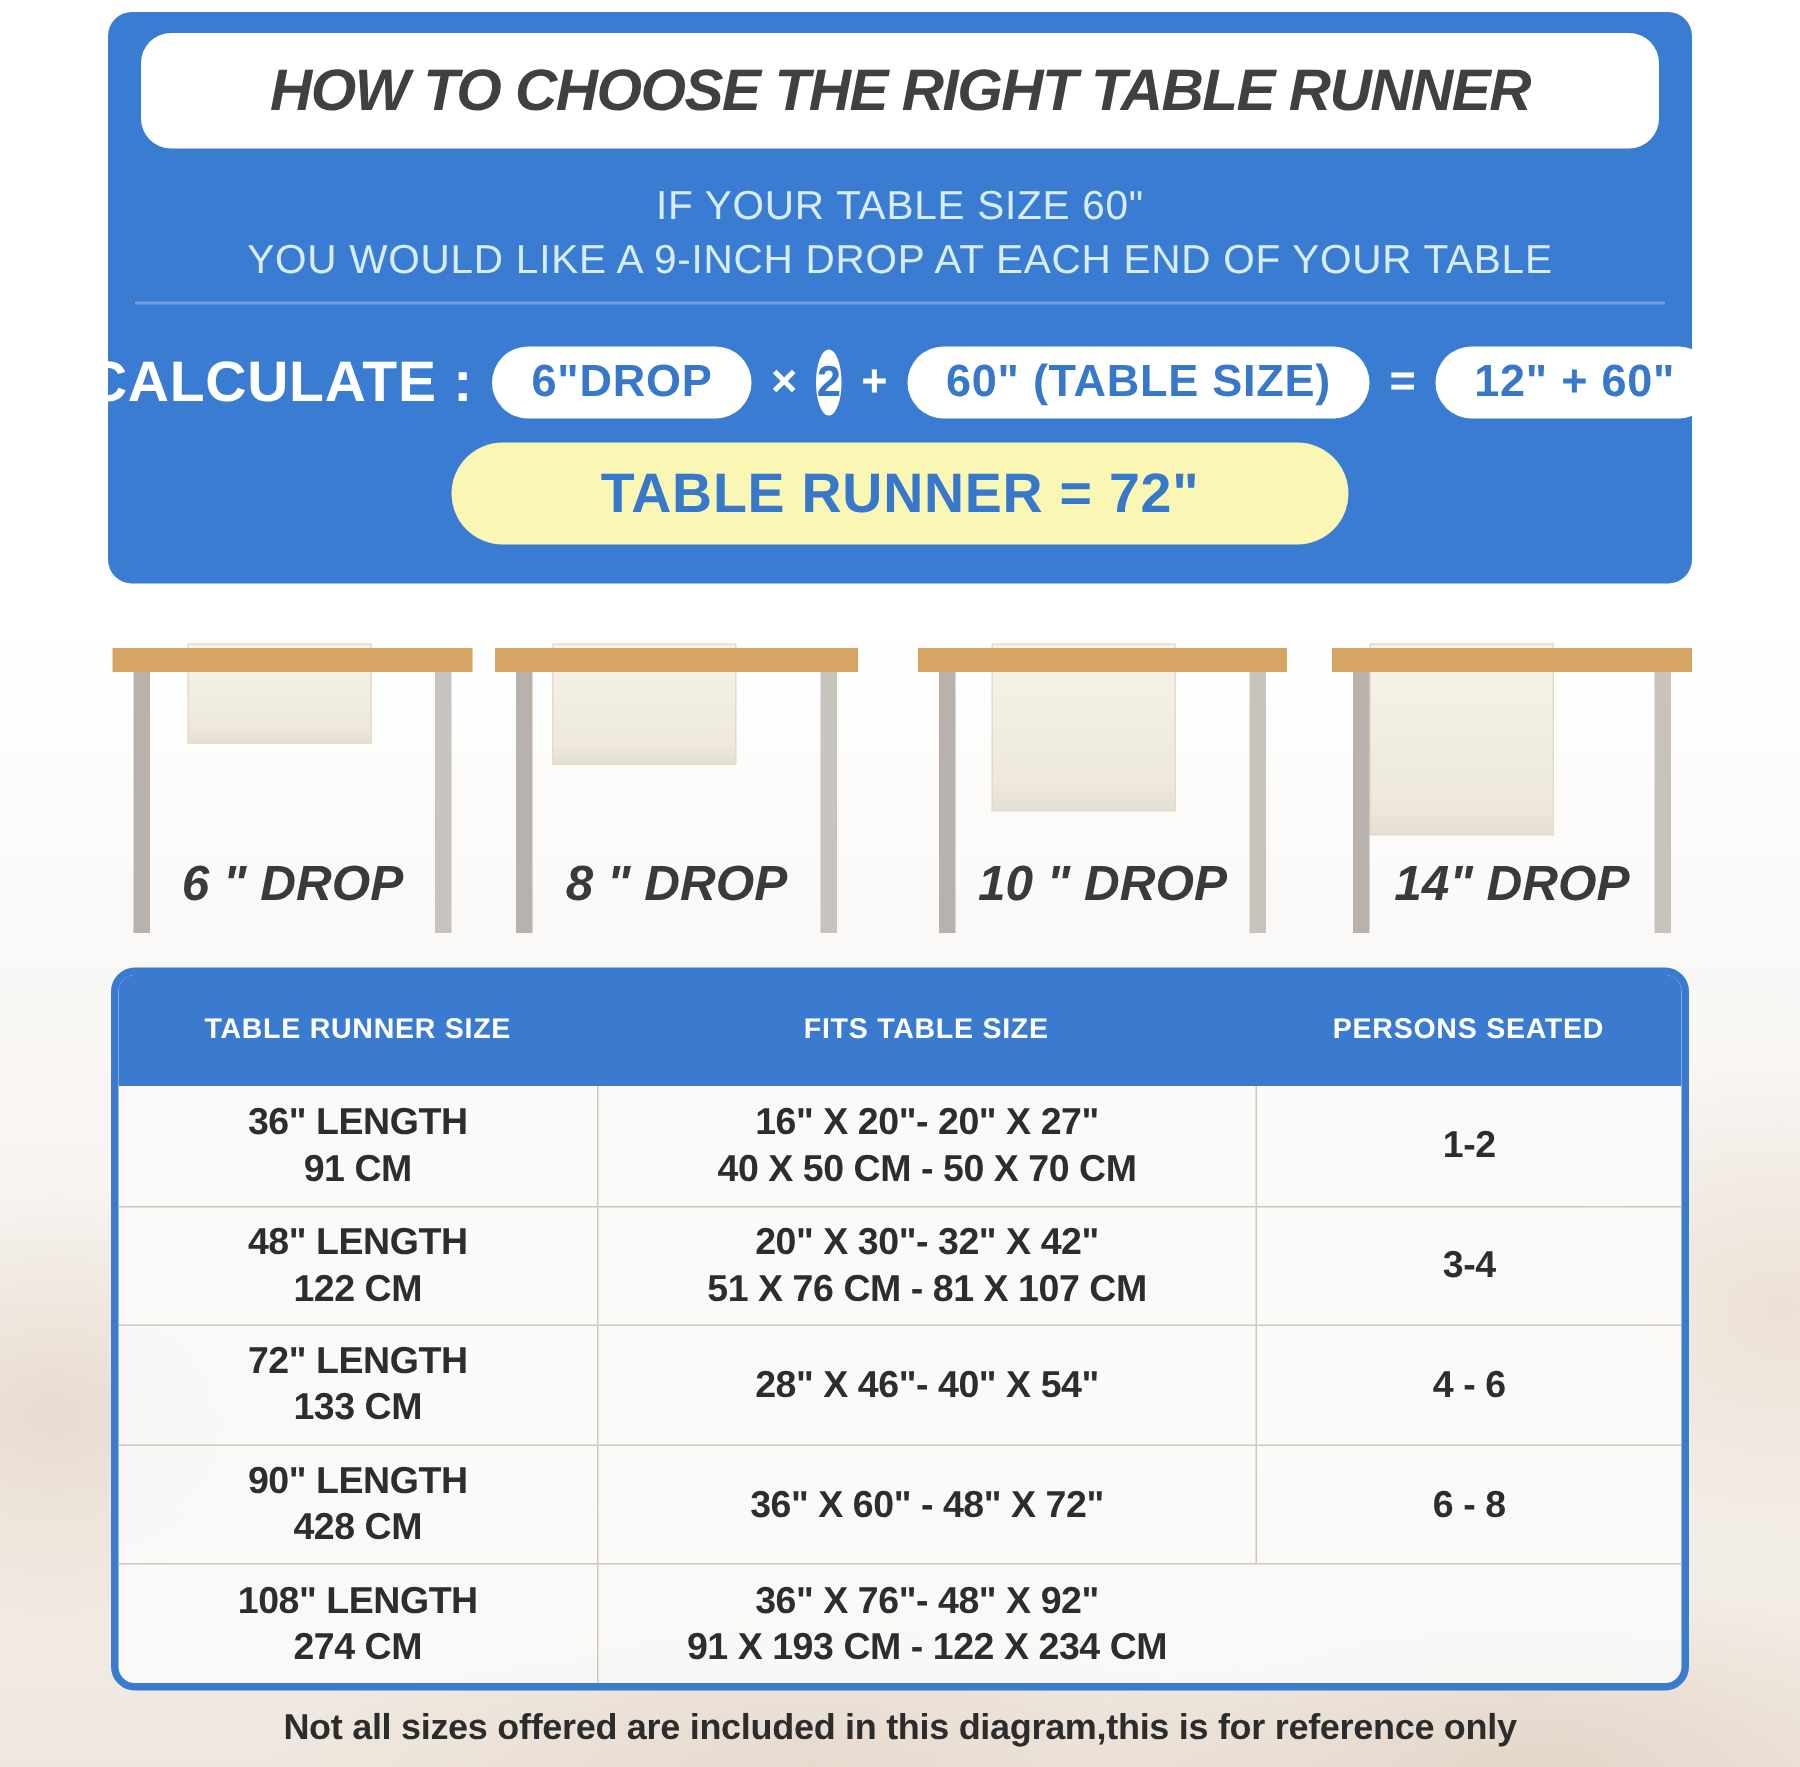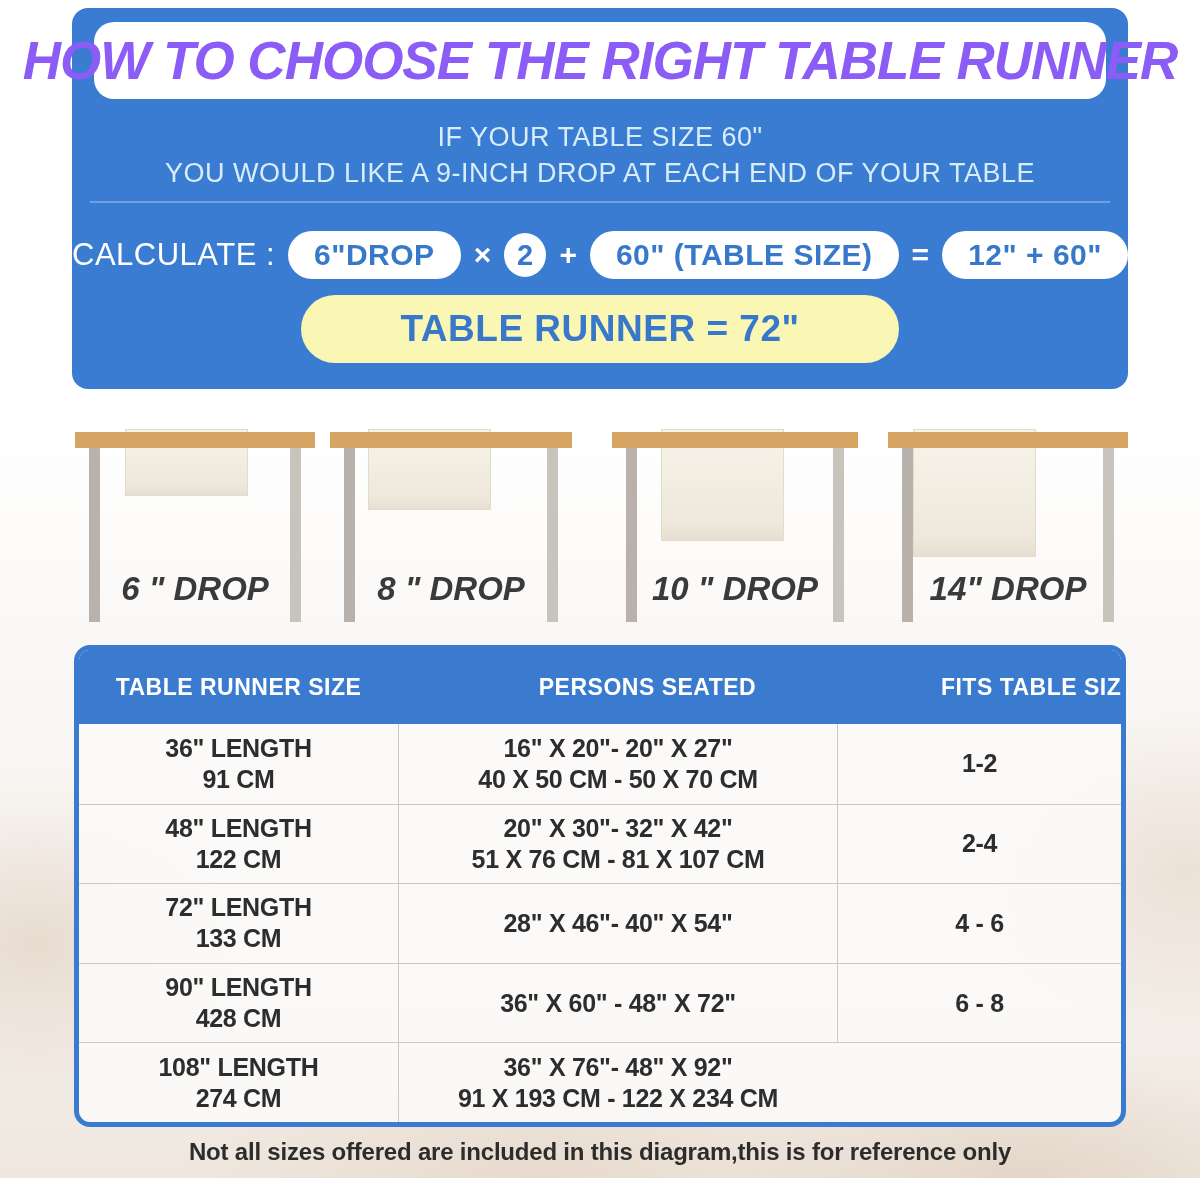--- a/index.html
+++ b/index.html
@@ -20,39 +20,39 @@
   .banner {
     position:absolute; left:72px; top:8px; width:1056px; height:381px;
     background:#3b7cd3; border-radius:16px;
   }
   .title-box {
     position:absolute; left:22px; right:22px; top:14px; height:77px;
     background:#ffffff; border-radius:20px;
     display:flex; align-items:center; justify-content:center;
   }
   .title {
-    font-size:53px; font-weight:bold; font-style:italic;
-    color:#8b5cf6; letter-spacing:-1px; white-space:nowrap;
+    font-size:39px; font-weight:bold; font-style:italic;
+    color:#404040; letter-spacing:-1px; white-space:nowrap;
   }
   .subtitle {
     position:absolute; left:0; right:0; text-align:center;
     color:#d7edfa; font-size:27px; letter-spacing:0.5px; white-space:nowrap;
   }
   .subtitle.line1 { top:114px; }
   .subtitle.line2 { top:150px; }
   .banner-divider {
     position:absolute; left:18px; right:18px; top:193px; height:0;
     border-top:2px solid rgba(255,255,255,0.28);
   }
   .calc-row {
     position:absolute; left:0; right:0; top:222px; height:50px;
     display:flex; align-items:center; justify-content:center; gap:13px;
     white-space:nowrap;
   }
-  .calc-label { color:#ffffff; font-size:31px; font-weight:normal; letter-spacing:0.5px; }
+  .calc-label { color:#ffffff; font-size:38px; font-weight:bold; letter-spacing:0.5px; }
   .pill {
     background:#ffffff; color:#3878cb; height:48px; border-radius:26px;
     display:flex; align-items:center; justify-content:center;
     padding:0 26px; font-size:30px; font-weight:bold; letter-spacing:0.5px;
   }
   .op { color:#ffffff; font-size:30px; font-weight:bold; }
   .circle-pill {
     background:#ffffff; color:#3878cb; width:44px; height:44px; border-radius:50%;
     display:flex; align-items:center; justify-content:center;
     font-size:29px; font-weight:bold; padding:0;
@@ -96,21 +96,21 @@
   
   .size-table {
     position:absolute; left:74px; top:645px; width:1052px; height:482px;
     border:5px solid #3a7bd0; border-radius:16px; overflow:hidden;
     background:rgba(252,251,249,0.88);
   }
   .st-header {
     height:74px; background:#3a7bd0;
     display:grid; grid-template-columns:319px 439px 284px;
     align-items:center; text-align:center;
-    color:#ffffff; font-size:23px; font-weight:bold; letter-spacing:0.5px;gap:30px;
+    color:#ffffff; font-size:19px; font-weight:bold; letter-spacing:0.5px;
   }
   .st-body { display:grid; grid-template-rows:repeat(5, 1fr); height:398px; }
   .st-row {
     display:grid; grid-template-columns:319px 439px 284px;
   }
   .st-row + .st-row { border-top:1px solid #ccc8c2; }
   .st-cell {
     display:flex; flex-direction:column; align-items:center; justify-content:center;
     font-size:25px; font-weight:bold; color:#2d2d2d; line-height:31px;
     letter-spacing:-0.3px; text-align:center; white-space:nowrap;
@@ -173,22 +173,22 @@
     <div class="tabletop"></div>
     <div class="leg l"></div>
     <div class="leg r"></div>
     <div class="drop-label">14" DROP</div>
   </div>
 </div>
 
 <div class="size-table">
   <div class="st-header">
     <div>TABLE RUNNER SIZE</div>
+    <div>FITS TABLE SIZE</div>
     <div>PERSONS SEATED</div>
-    <div>FITS TABLE SIZE</div>
   </div>
   <div class="st-body">
     <div class="st-row">
       <div class="st-cell c1">
         <span>36" LENGTH</span>
         <span>91 CM</span>
       </div>
       <div class="st-cell c2">
         <span>16" X 20"- 20" X 27"</span>
         <span>40 X 50 CM - 50 X 70 CM</span>
@@ -200,21 +200,21 @@
     <div class="st-row">
       <div class="st-cell c1">
         <span>48" LENGTH</span>
         <span>122 CM</span>
       </div>
       <div class="st-cell c2">
         <span>20" X 30"- 32" X 42"</span>
         <span>51 X 76 CM - 81 X 107 CM</span>
       </div>
       <div class="st-cell c3">
-        <span>2-4</span>
+        <span>3-4</span>
       </div>
     </div>
     <div class="st-row">
       <div class="st-cell c1">
         <span>72" LENGTH</span>
         <span>133 CM</span>
       </div>
       <div class="st-cell c2">
         <span>28" X 46"- 40" X 54"</span>
       </div>

